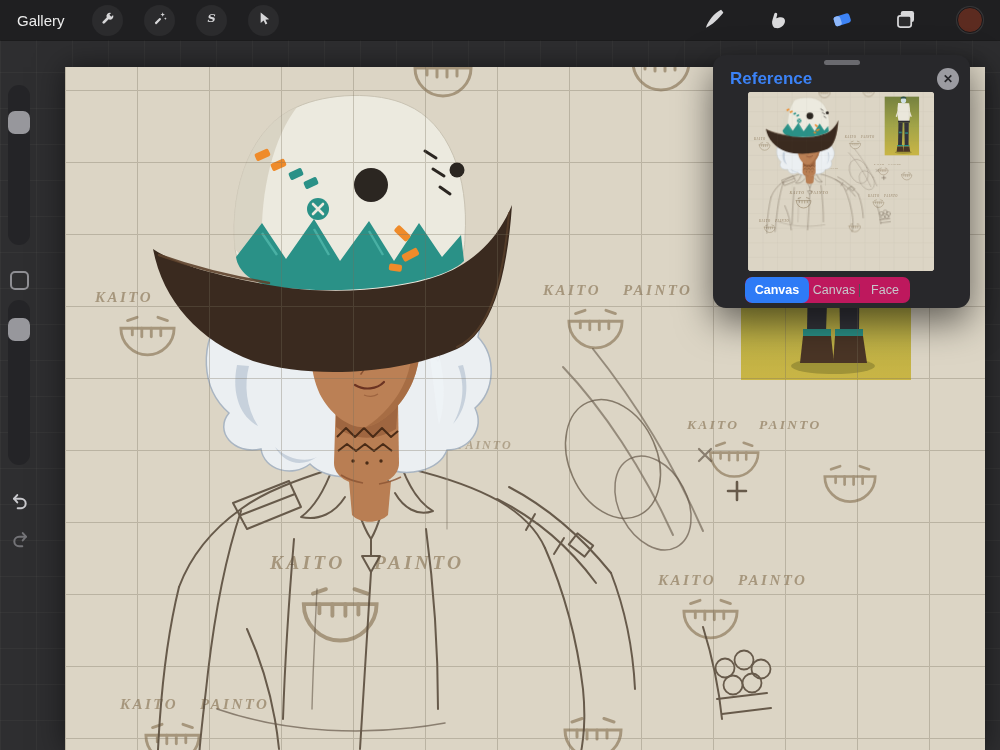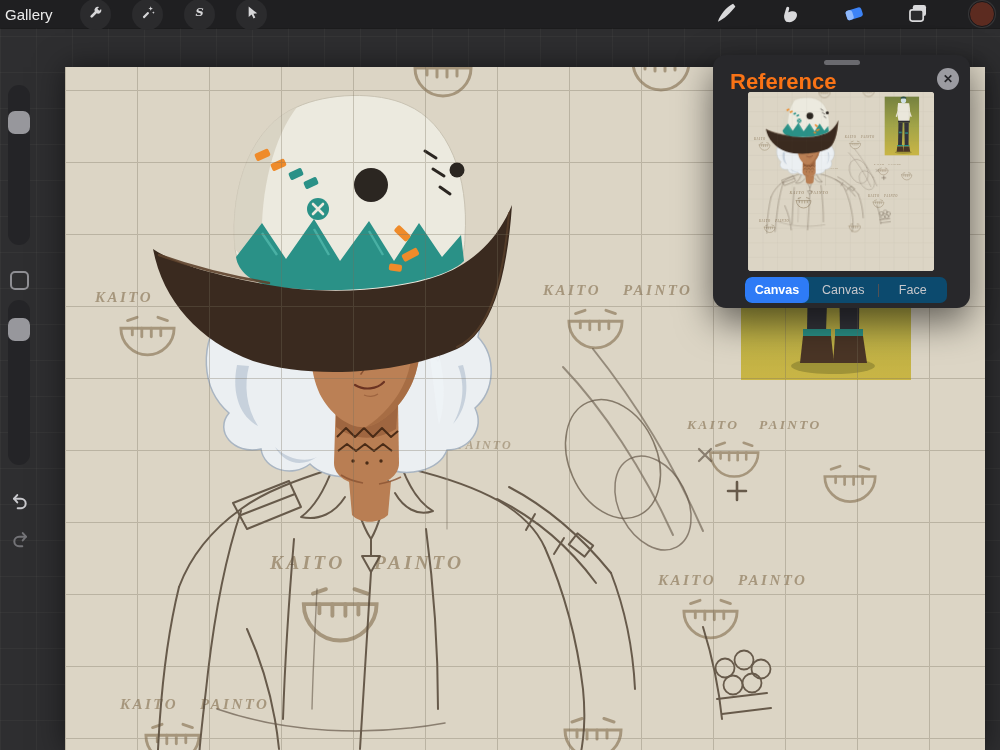--- a/index.html
+++ b/index.html
@@ -13,23 +13,23 @@
     position: relative; width: 1000px; height: 750px;
     background-color: #2e2e30;
     background-image:
       linear-gradient(rgba(255,255,255,0.032) 1px, transparent 1px),
       linear-gradient(90deg, rgba(255,255,255,0.032) 1px, transparent 1px);
     background-size: 36px 36px;
   }
 
   
   .topbar {
-    position: absolute; top: 0; left: 0; right: 0; height: 28px;
+    position: absolute; top: 0; left: 0; right: 0; height: 40px;
     background: #1f1f21; display: flex; align-items: center;
-    justify-content: space-between; padding: 0 0; z-index: 20;
+    justify-content: space-between; padding: 0 12px; z-index: 20;
     box-shadow: 0 1px 0 rgba(0,0,0,0.4);
   }
   .tb-left { display: flex; align-items: center; gap: 21px; }
   .gallery { color: #ececec; font-size: 15px; margin: 0 6px 0 5px; cursor: default; background: none; border: none; }
   .tool-circ {
     width: 31px; height: 31px; border-radius: 50%; background: #2b2b2d;
     border: none; display: flex; align-items: center; justify-content: center; padding: 0;
   }
   .tb-right { display: flex; align-items: center; gap: 34px; padding-right: 3px; }
   .tb-btn { background: none; border: none; padding: 0; width: 30px; height: 30px;
@@ -71,34 +71,34 @@
   
   .refpanel {
     position: absolute; left: 713px; top: 55px; width: 257px; height: 253px;
     background: #28282b; border-radius: 13px; z-index: 30;
     box-shadow: 0 14px 36px rgba(0,0,0,0.55);
   }
   .drag-handle {
     position: absolute; top: 5px; left: 50%; transform: translateX(-50%);
     width: 36px; height: 5px; border-radius: 2.5px; background: #6a6a6f; border: none; padding: 0;
   }
-  .ref-title { position: absolute; top: 14px; left: 17px; font-size: 22px; font-weight: 700; color: #f97316; text-align: right; }
+  .ref-title { position: absolute; top: 14px; left: 17px; font-size: 17px; font-weight: 700; color: #3b82f6; text-align: right; }
   .ref-close {
     position: absolute; top: 13px; right: 11px; width: 22px; height: 22px; border-radius: 50%;
     background: #9b9ba1; color: #242428; border: none; font-size: 12px; font-weight: 700;
     display: flex; align-items: center; justify-content: center; padding: 0; line-height: 1;
   }
   .ref-thumb {
     position: absolute; top: 37px; left: 35px; width: 186px; height: 179px;
     border-radius: 3px; overflow: hidden; background: #dcd5c5;
   }
   .ref-thumb svg { display: block; }
   .ref-tabs {
-    position: absolute; left: 32px; bottom: 5px; width: 202px; height: 26px;
-    background: #0c4a6e; border-radius: 7px; display: flex; align-items: center; overflow: hidden;
+    position: absolute; left: 32px; bottom: 5px; width: 165px; height: 26px;
+    background: #be185d; border-radius: 7px; display: flex; align-items: center; overflow: hidden;
   }
   .ref-tab {
     flex: 1; height: 100%; display: flex; align-items: center; justify-content: center;
     font-size: 12.5px; color: #c7c7cb; background: none; border: none; padding: 0;
     font-family: "Liberation Sans", sans-serif;
   }
   .ref-tab.active { background: #2e7bf6; color: #ffffff; border-radius: 7px; flex: 0 0 64px; font-weight: 600; }
   .seg-div { width: 1px; height: 13px; background: #515155; }
 </style>
 </head>

